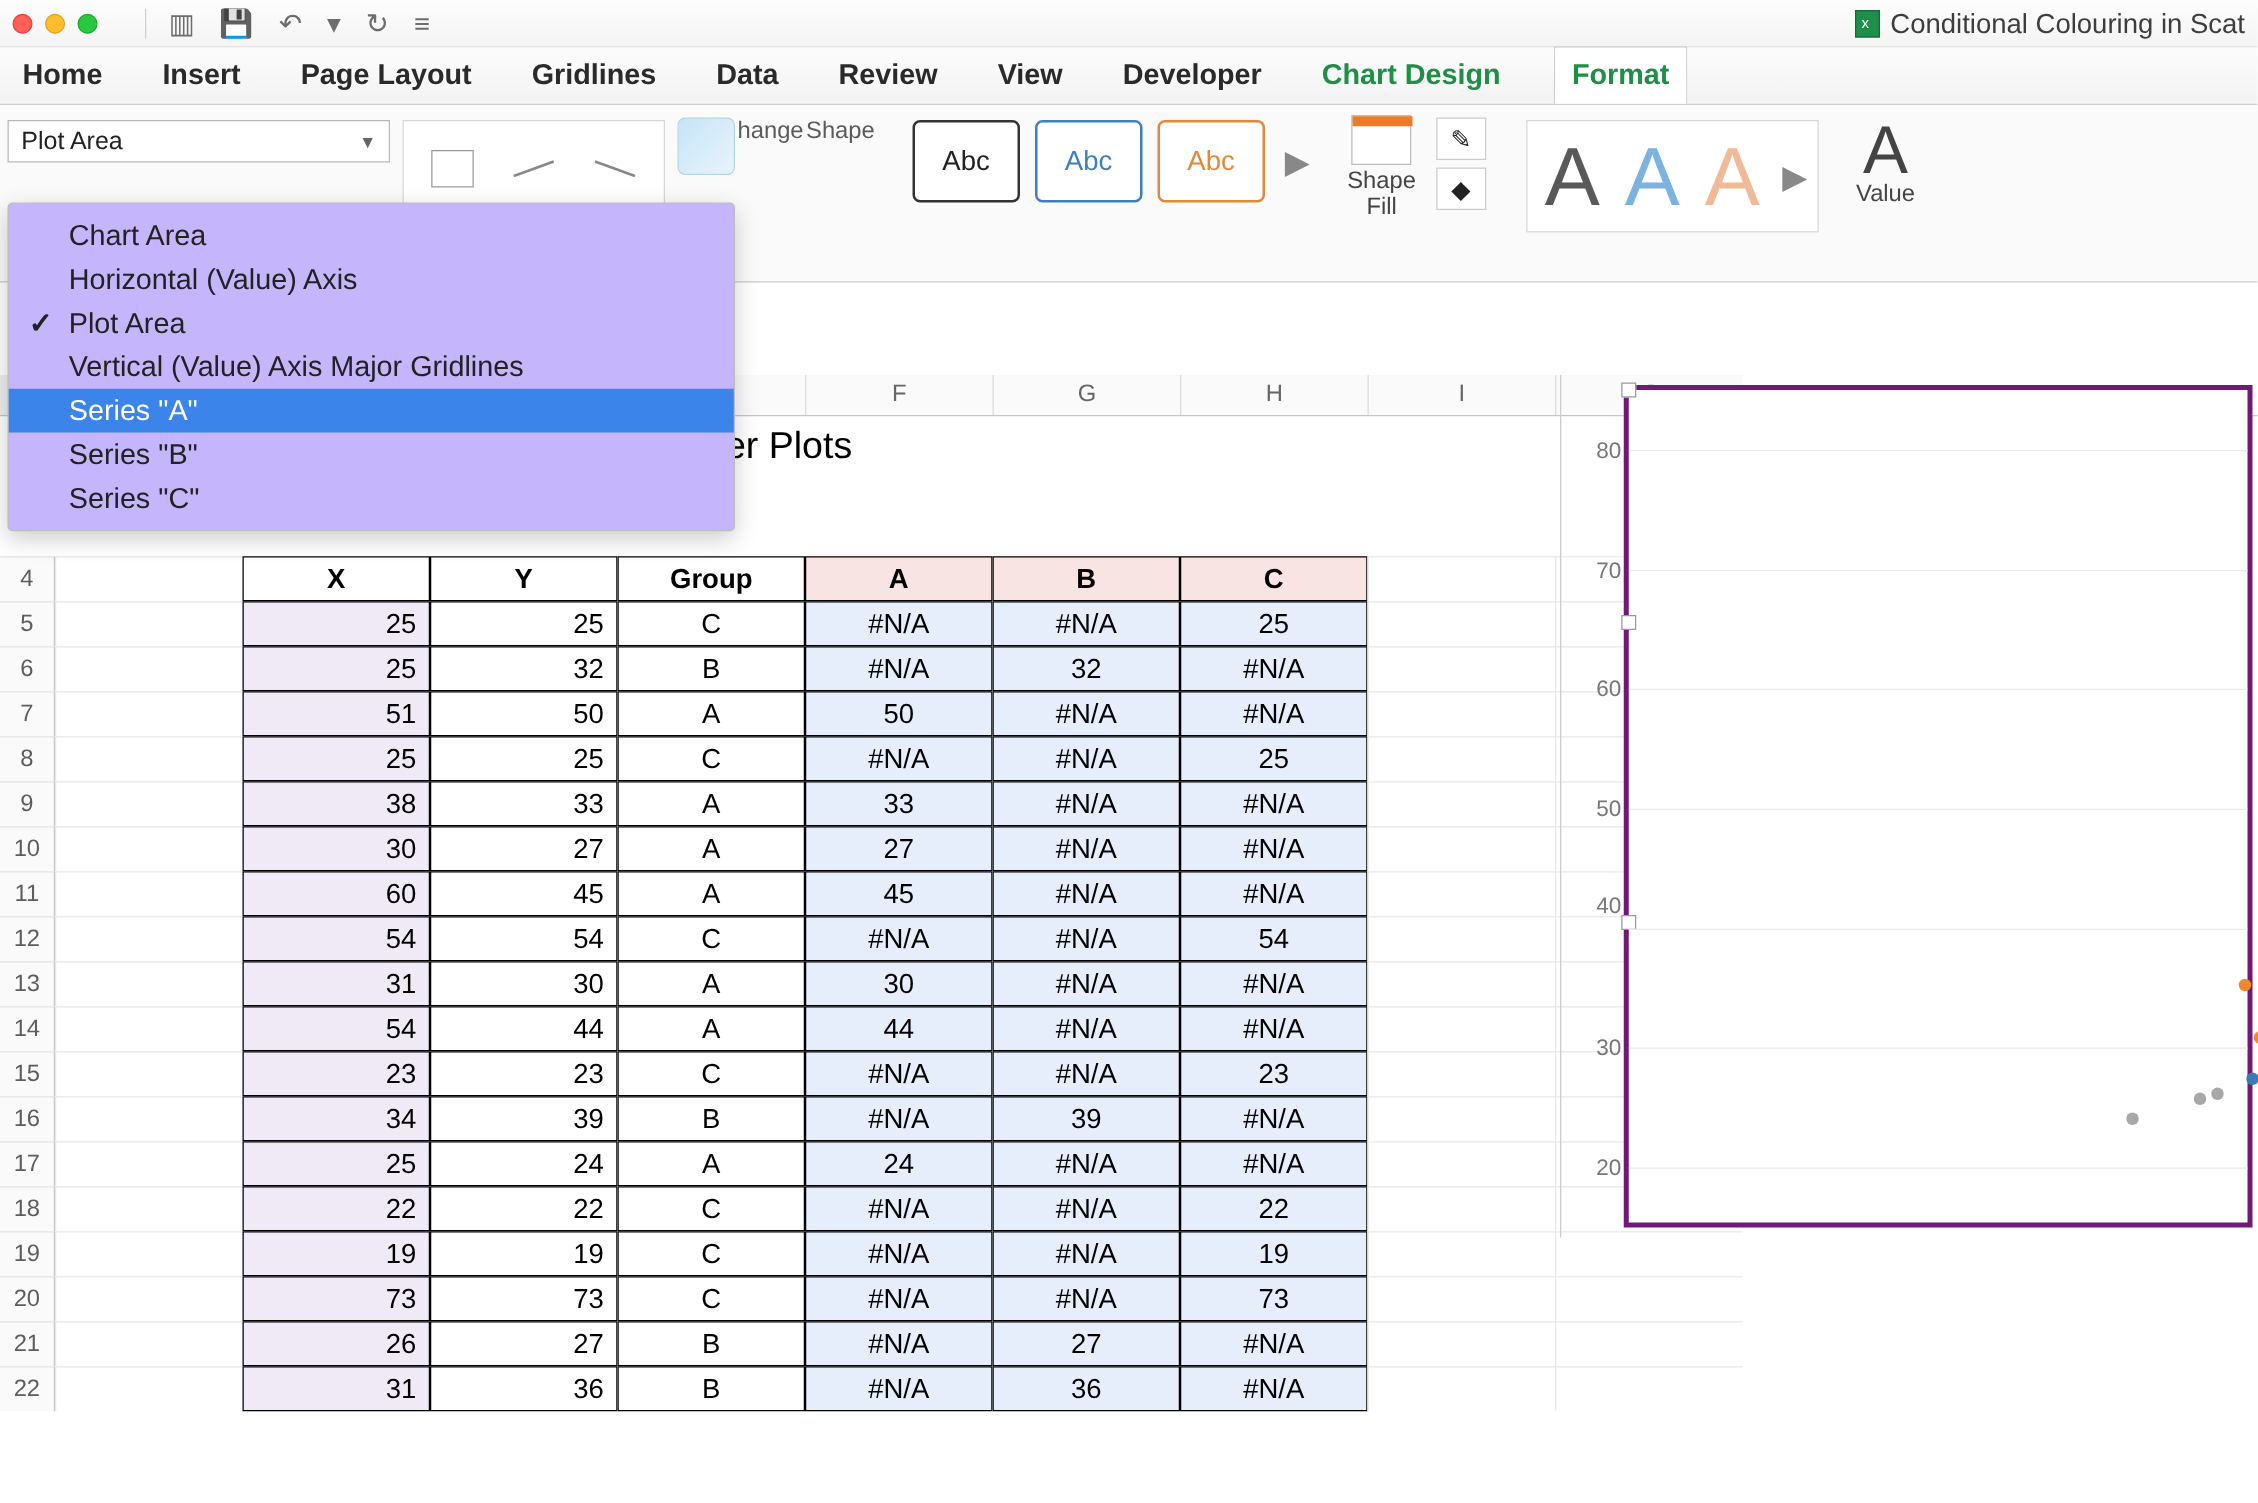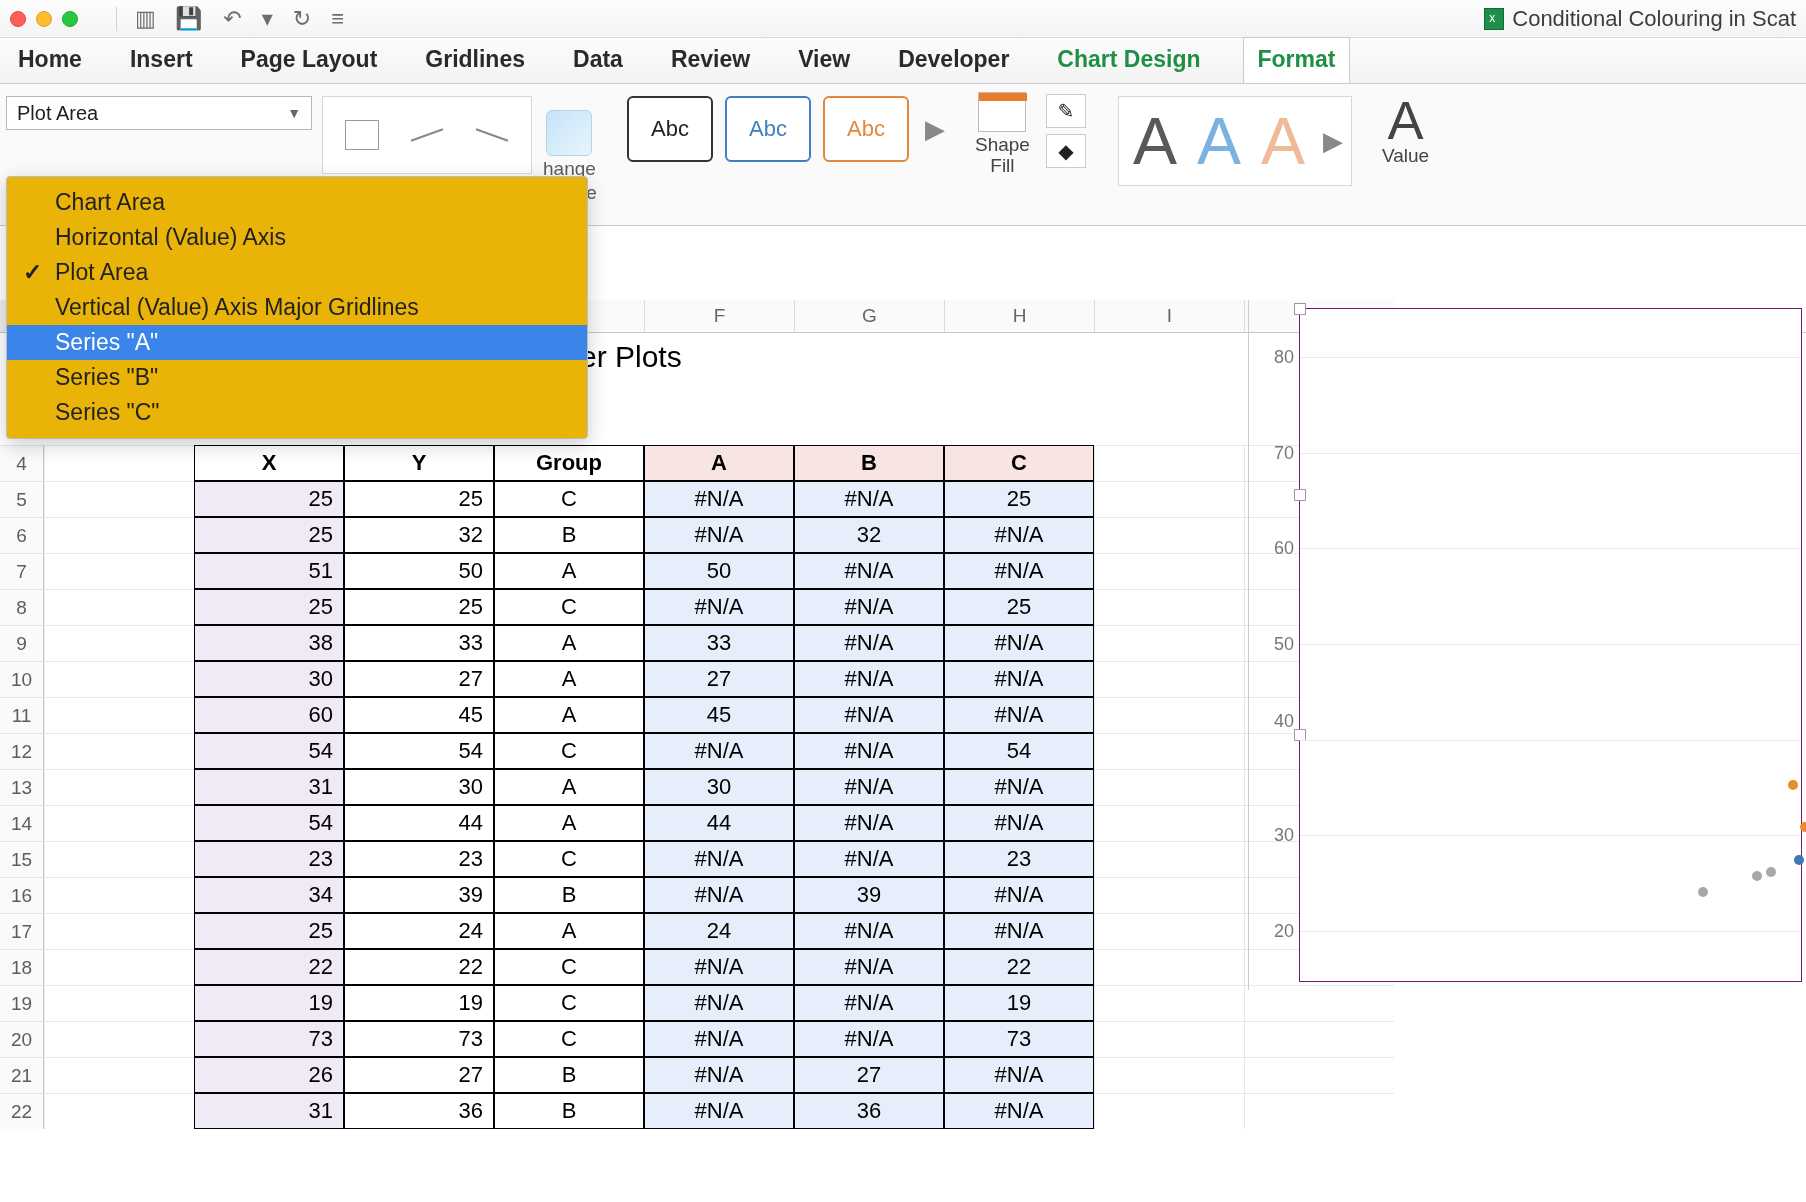--- a/index.html
+++ b/index.html
@@ -26,21 +26,21 @@
   .tab.active{color:#1e8f45; background:#fff; border:1px solid #cacaca; border-bottom:none; border-radius:2px 2px 0 0; padding:8px 14px 10px;}
 
   
   .ribbon { height: 142px; background: #fafafa; border-bottom:1px solid #cacaca; display:flex; align-items:flex-start; padding:6px 6px; gap:10px; position:relative;}
   .selector-wrap{width:306px;padding-top:6px;}
   .selector{display:flex;align-items:center;border:1px solid #b8b8b8;background:#fff;height:34px;padding:0 10px;font-size:20px;justify-content:space-between;cursor:pointer;}
   .selector .chev{color:#666;font-size:14px;}
   .insert-shapes{border:1px solid #d7d7d7;height:78px;width:210px;margin-top:6px;background:#fff;display:flex;align-items:center;justify-content:space-around;padding:6px;}
   .shape-thumb{width:34px;height:30px;border:1px solid #999;}
   .line-thumb{width:34px;height:2px;background:#888;transform:rotate(-20deg);}
-  .change-shape{display:flex;flex-direction:column;align-items:center;margin-top:20px;color:#5b5b5b;font-size:19px;gap:2px;}
+  .change-shape{display:flex;flex-direction:row;margin-top:4px;color:#5b5b5b;font-size:19px;gap:2px;}
   .cs-icon{width:46px;height:46px;background:linear-gradient(135deg,#c6e4f8,#e8f4fb);border-radius:6px;border:1px solid #b2d3e8;}
 
   .style-gallery{display:flex;gap:12px;align-items:center;margin-top:6px;margin-left:20px;}
   .style-box{width:86px;height:66px;border:2px solid #333;border-radius:6px;display:flex;align-items:center;justify-content:center;font-size:22px;background:#fff;}
   .style-box.blue{border-color:#3e7fc1;color:#3e7fc1;}
   .style-box.orange{border-color:#e3873b;color:#e3873b;}
   .gallery-more{color:#888;font-size:26px;margin-left:4px;}
 
   .shape-fill-group{display:flex;flex-direction:column;align-items:center;margin-top:2px;margin-left:20px;}
   .fill-icon{width:48px;height:40px;background:linear-gradient(#fff,#fff);border:1px solid #bbb;position:relative;margin-bottom:3px;}
@@ -51,21 +51,21 @@
 
   .wordart-gallery{display:flex;gap:8px;align-items:center;margin-top:6px;margin-left:22px;border:1px solid #d7d7d7;padding:6px 8px;background:#fff;}
   .wa{font-size:66px;font-weight:300;padding:0 6px;}
   .wa.dark{color:#595959;}
   .wa.blue{color:#7cb2e0;}
   .wa.peach{color:#f0b997;}
   .text-fill{display:flex;flex-direction:column;align-items:center;margin-left:20px;margin-top:6px;font-size:19px;color:#444;}
   .bigA{font-size:54px;color:#444;font-weight:400;line-height:0.9;}
 
   
-  .dropdown{position:absolute;left:6px;top:176px;width:582px;background:#eab308;border:1px solid #bcbcbc;border-radius:4px;box-shadow:0 6px 20px rgba(0,0,0,0.2);padding:8px 0;z-index:50;}
+  .dropdown{position:absolute;left:6px;top:162px;width:582px;background:#c4b5fd;border:1px solid #bcbcbc;border-radius:4px;box-shadow:0 6px 20px rgba(0,0,0,0.2);padding:8px 0;z-index:50;}
   .dd-item{padding:4px 16px 4px 48px;font-size:23px;color:#222;position:relative;cursor:pointer;}
   .dd-item.checked::before{content:"✓";position:absolute;left:16px;font-weight:700;}
   .dd-item.highlight{background:#3a84ea;color:#fff;}
 
   
   .sheet{position:absolute;left:0;top:300px;right:0;bottom:0;}
   .col-headers{display:grid;grid-template-columns:44px repeat(9,150px) auto;height:33px;border-bottom:1px solid #c5c5c5;}
   .colh{border-left:1px solid #dcdcdc;display:flex;align-items:center;justify-content:center;color:#666;font-size:19px;background:#fafafa;}
   .colh:first-child{border-left:none;background:#eee;}
   .colh.hidden{color:transparent;}
@@ -78,21 +78,21 @@
   .cell.center{justify-content:center;}
   
   .purple-left{background:#efeaf5;}
   .blue-sel{background:#e6eefb;}
   .pink-sel{background:#f9e4e4;}
   .table-border{border:1px solid #000 !important;}
   .bold{font-weight:700;}
 
   
   .chart{position:absolute;left:1248px;top:0px;width:558px;height:690px;border-left:1px solid #ccc;}
-  .plot{position:absolute;left:50px;top:8px;right:4px;bottom:8px;background:#fff;border:1px solid #701a75;}
+  .plot{position:absolute;left:50px;top:8px;right:4px;bottom:8px;background:#fff;border:4px solid #701a75;}
   .ticklab{position:absolute;left:-46px;font-size:18px;color:#777;text-align:right;width:40px;}
   .gridline{position:absolute;left:0;right:0;height:1px;background:#eaeaea;}
   .handle{position:absolute;width:12px;height:12px;background:#fff;border:1px solid #9a9a9a;}
   .pt{position:absolute;width:10px;height:10px;border-radius:50%;}
   .pt.grey{background:#a8a8a8;}
   .pt.orange{background:#ec8a2c;}
   .pt.blue{background:#3b79b7;}
 
   .title-text-partial{position:absolute;left:580px;top:40px;font-size:30px;color:#000;}
 </style>

